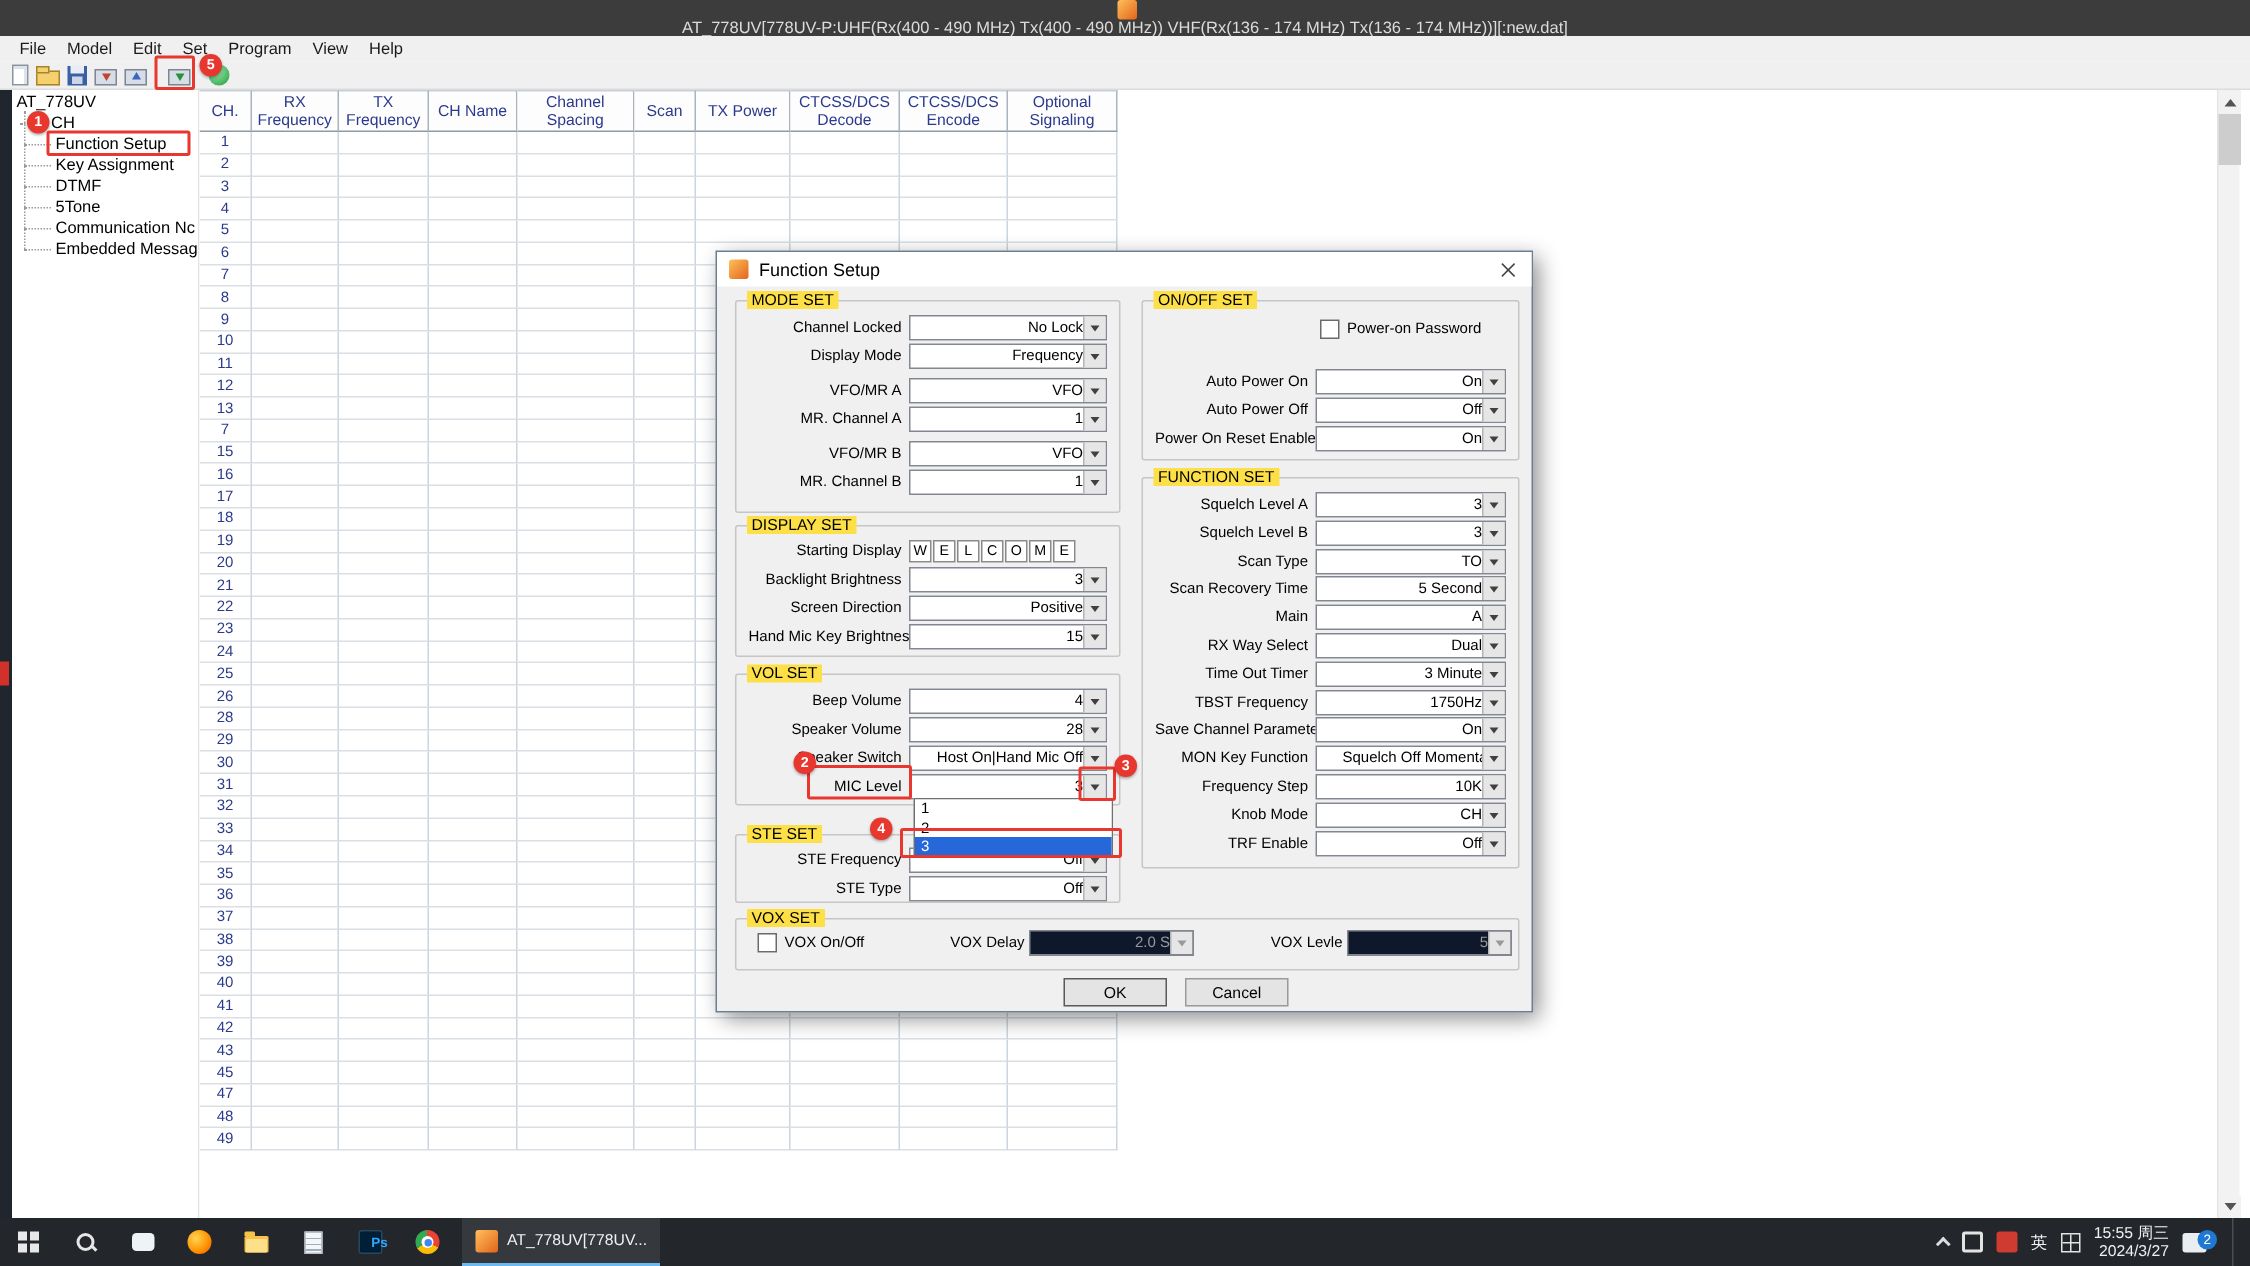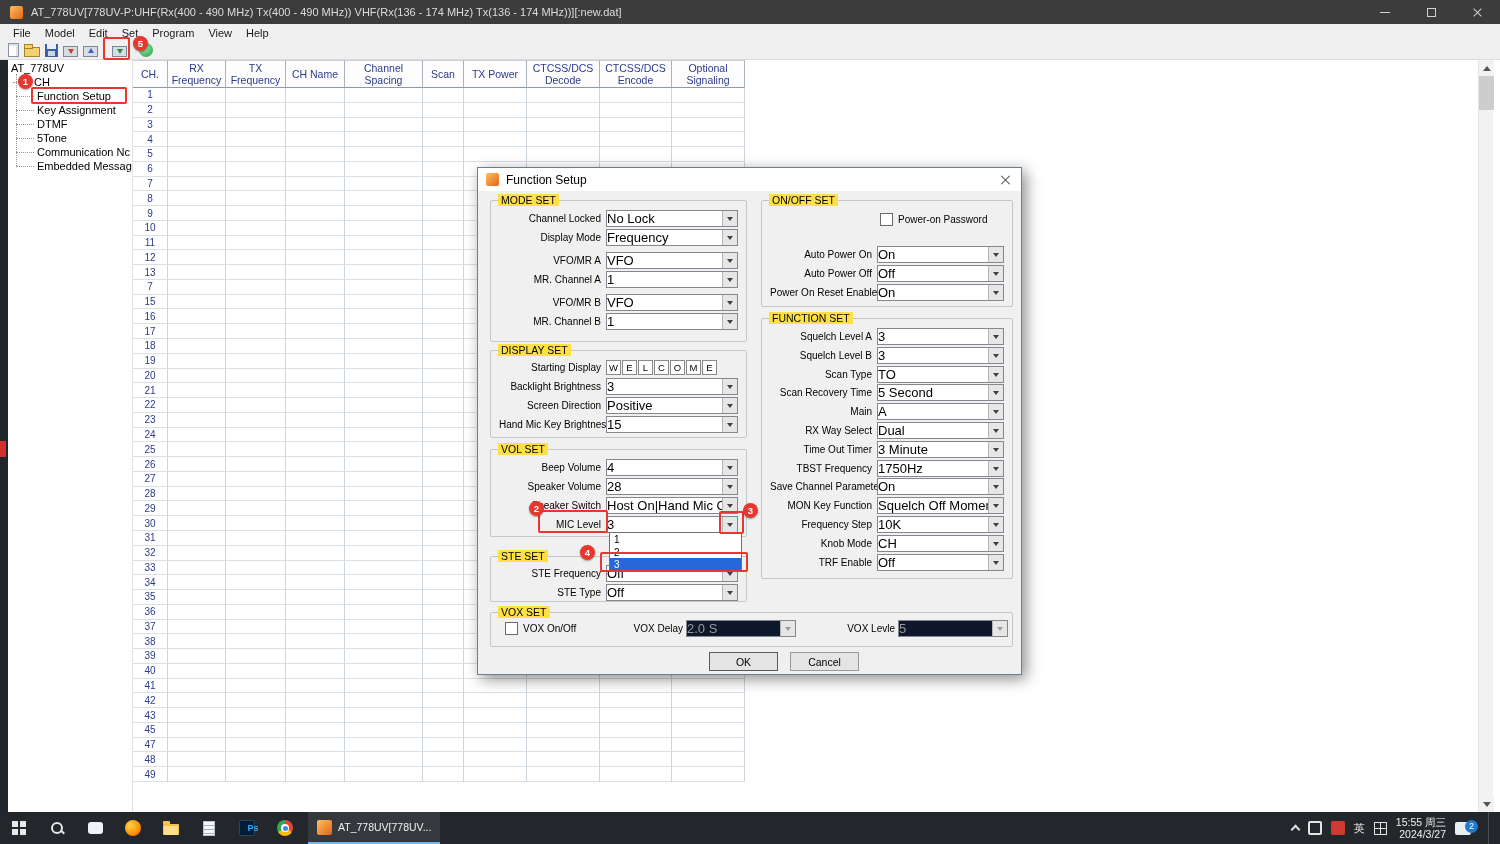--- a/index.html
+++ b/index.html
@@ -1,21 +1,21 @@
 <!DOCTYPE html>
 <html><head>
 <meta charset="utf-8">
 <style>
   *{margin:0;padding:0;box-sizing:border-box;}
   html,body{width:1500px;height:844px;}
   body{font-family:"Liberation Sans",sans-serif;font-size:11px;color:#000;background:#000;}
   #screen{position:relative;width:1500px;height:844px;background:#fff;overflow:hidden;}
 
   
-  .titlebar{position:absolute;left:0;top:0;width:1500px;height:24px;background:#3c3c3c;display:flex;align-items:center;}
+  .titlebar{position:absolute;left:0;top:0;width:1500px;height:24px;background:#3c3c3c;display:flex;align-items:center;flex-direction:column;}
   .app-ico{width:13px;height:13px;margin:0 8px 0 10px;background:linear-gradient(135deg,#ffc05c,#e2641b);border-radius:2px;flex:none;}
   .title-text{font-size:11px;color:#dcdcdc;white-space:nowrap;}
   .win-btns{margin-left:auto;display:flex;height:100%;}
   .win-btn{width:46px;height:100%;display:flex;align-items:center;justify-content:center;position:relative;}
   .glyph-min{width:10px;height:1px;background:#cfcfcf;}
   .glyph-max{width:9px;height:9px;border:1px solid #cfcfcf;}
   .glyph-close{position:relative;width:11px;height:11px;}
   .glyph-close::before,.glyph-close::after{content:"";position:absolute;left:5px;top:0;width:1px;height:11px;background:#cfcfcf;}
   .glyph-close::before{transform:rotate(45deg);}
   .glyph-close::after{transform:rotate(-45deg);}
@@ -94,21 +94,21 @@
   .g-ste{left:12px;top:388px;width:257px;height:46px;padding-top:8px;}
   .g-vox{left:12px;top:444px;width:523px;height:35px;}
   .g-onoff{left:283px;top:32px;width:252px;height:107px;}
   .g-func{left:283px;top:150px;width:252px;height:261px;padding-top:9px;}
   .frow{display:flex;align-items:center;height:17px;margin:0 8px 2px 8px;}
   .frow.gap{margin-top:6px;}
   .g-func .frow{margin-bottom:1.8px;}
   .flabel{flex:1;min-width:0;text-align:right;padding-right:5px;white-space:nowrap;font-size:10px;color:#000;}
   .combo{width:132px;height:17px;background:#fff;border:1px solid #828790;display:flex;align-items:center;flex:none;}
   .g-onoff .combo,.g-func .combo{width:127px;}
-  .cfield{flex:1;min-width:0;padding-left:0;font-size:13px;white-space:nowrap;overflow:hidden;color:#000;}
+  .cfield{flex:1;min-width:0;padding-left:17px;font-size:10px;white-space:nowrap;overflow:hidden;color:#000;text-align:right;}
   .carrow{width:15px;height:15px;background:#e6e6e6;border-left:1px solid #b4b4b4;display:flex;align-items:center;justify-content:center;flex:none;}
   .carrow::after{content:"";border:3px solid transparent;border-top:4px solid #404040;margin-top:4px;}
   .combo.disabled{background:#0f172a;}
   .combo.disabled .cfield{color:#9a9a9a;}
   .combo.disabled .carrow::after{border-top-color:#9a9a9a;}
   .letters{width:132px;display:flex;gap:1px;flex:none;}
   .letter{width:15px;height:15px;background:#fff;border:1px solid #8a8a8a;display:flex;align-items:center;justify-content:center;font-size:9.5px;}
   .checkbox{width:13px;height:13px;background:#fff;border:1px solid #6a6a6a;flex:none;display:inline-block;}
   .cbrow{display:flex;align-items:center;height:14px;margin:11px 8px 20px 8px;padding-left:110px;}
   .cblabel{margin-left:5px;font-size:10px;white-space:nowrap;}
@@ -568,32 +568,20 @@
           <div class="gc"></div>
           <div class="gc"></div>
           <div class="gc"></div>
           <div class="gc"></div>
           <div class="gc"></div>
           <div class="gc"></div>
           <div class="gc"></div>
           <div class="gc"></div>
         </div>
 
-        <div class="grow">
-          <div class="gc n">27</div>
-          <div class="gc"></div>
-          <div class="gc"></div>
-          <div class="gc"></div>
-          <div class="gc"></div>
-          <div class="gc"></div>
-          <div class="gc"></div>
-          <div class="gc"></div>
-          <div class="gc"></div>
-          <div class="gc"></div>
-        </div>
 
         <div class="grow">
           <div class="gc n">28</div>
           <div class="gc"></div>
           <div class="gc"></div>
           <div class="gc"></div>
           <div class="gc"></div>
           <div class="gc"></div>
           <div class="gc"></div>
           <div class="gc"></div>

